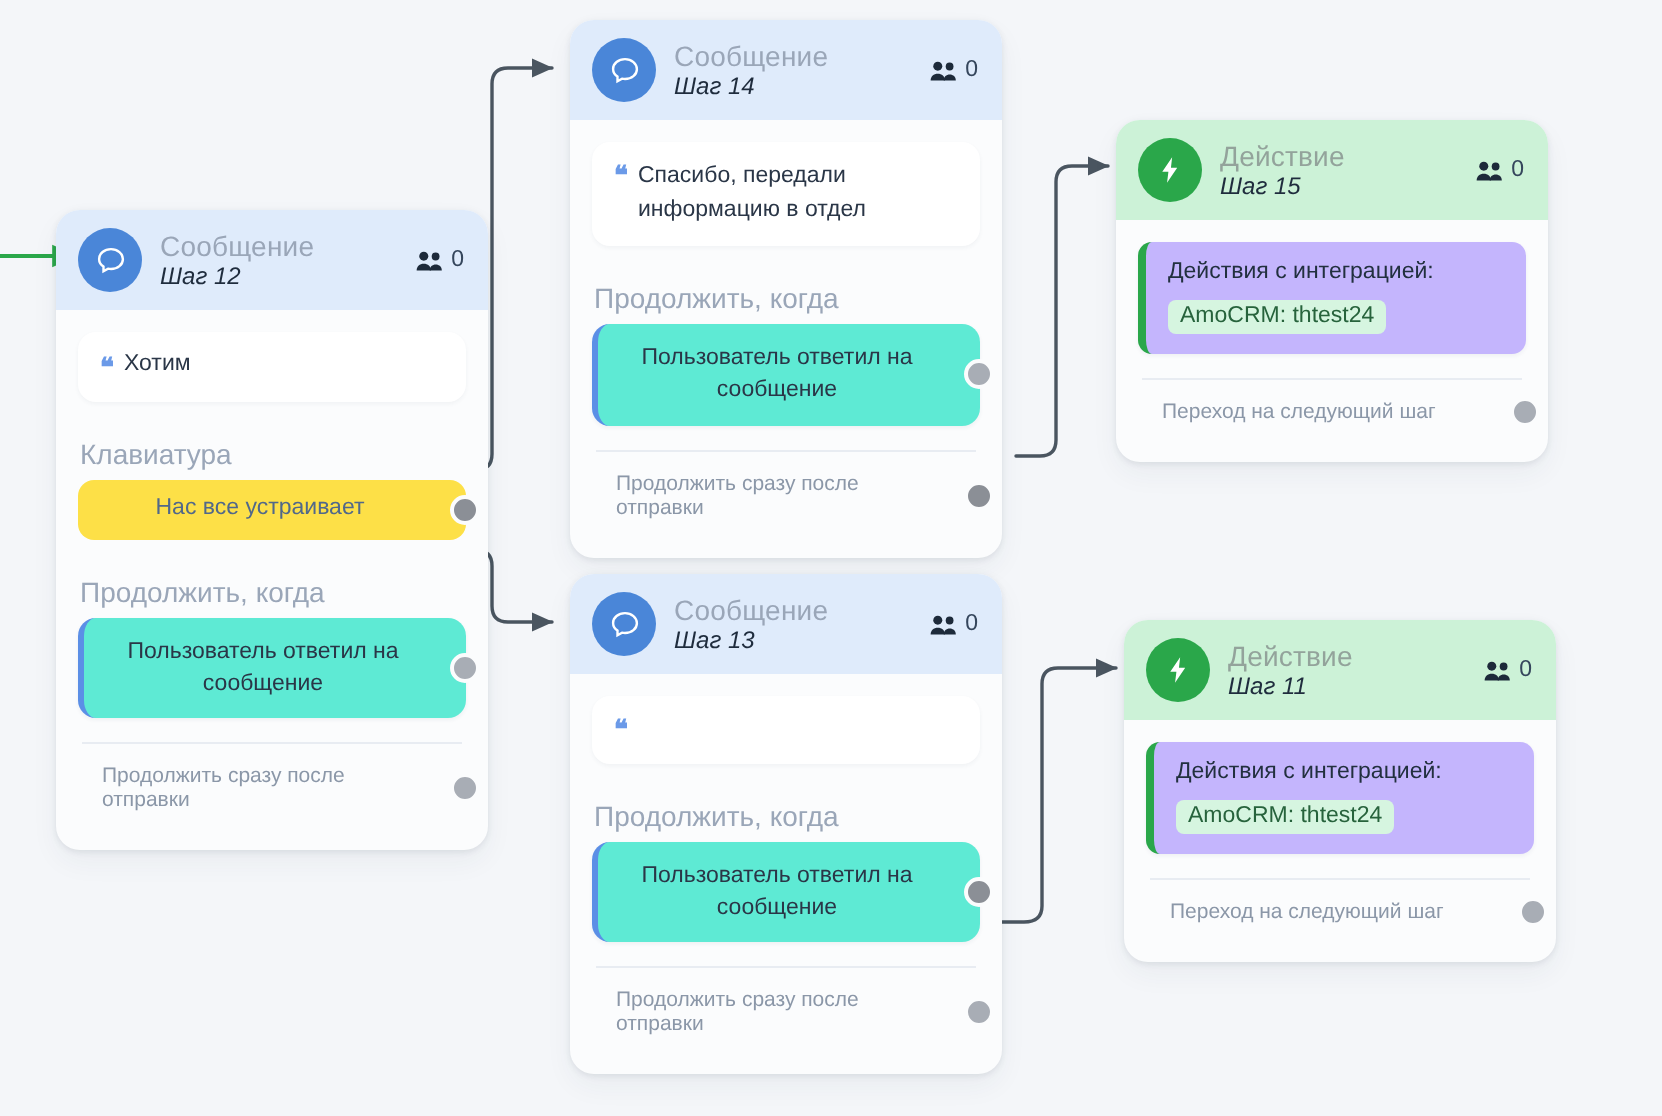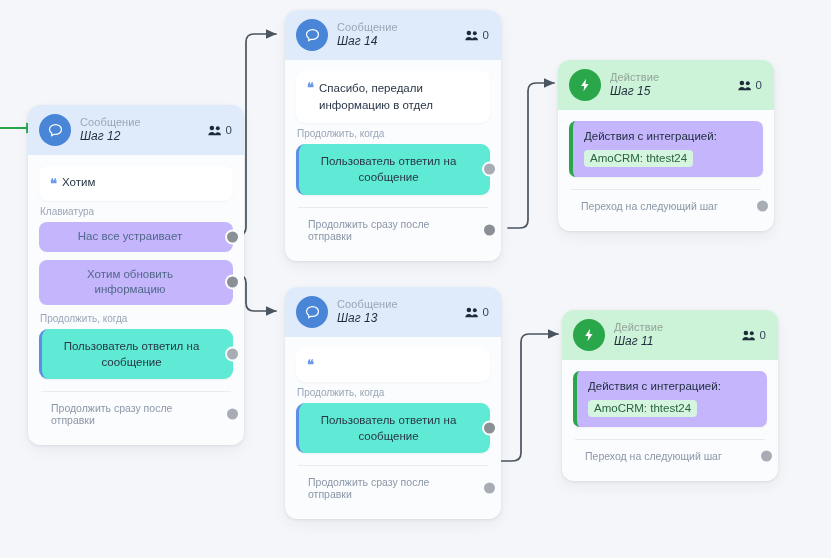--- a/index.html
+++ b/index.html
@@ -43,21 +43,21 @@
     width: 32px; height: 32px;
     border-radius: 50%;
     flex: 0 0 32px;
     display: flex; align-items: center; justify-content: center;
   }
   .card.msg .head-icon { background: #4a86d8; }
   .card.act .head-icon { background: #2aa74a; }
 
   .head-text { flex: 1 1 auto; min-width: 0; line-height: 1.15; }
   .head-kind {
-    font-size: 11px;
+    font-size: 14px;
     color: #9aa6b8;
     letter-spacing: .1px;
     display: block;
     margin-bottom: 1px;
   }
   .card.act .head-kind { color: #93a39b; }
   .head-title {
     font-size: 12px;
     color: #1f2c3d;
     display: block;
@@ -93,29 +93,29 @@
   }
   .bubble-text {
     font-size: 11.5px;
     color: #2a3647;
     line-height: 1.45;
   }
   .bubble.single { padding: 10px 11px; }
   .bubble.single .bubble-text { line-height: 1.2; }
 
   .section-label {
-    font-size: 10px;
+    font-size: 14px;
     color: #9aa6b8;
-    margin: 5px 0 5px 1px;
+    margin: 18px 0 5px 1px;
   }
 
   
   .kb-btn {
     position: relative;
-    background: #c4b5fd;
+    background: #fde047;
     border-radius: 8px;
     min-height: 30px;
     display: flex; justify-content: center;
     text-align: center;
     padding: 7px 26px 7px 14px;
     margin-bottom: 8px;
     font-size: 11.5px;
     color: #51688a;
     line-height: 1.35;
   }
@@ -246,24 +246,20 @@
         <span class="quote-glyph">❝</span>
         <span class="bubble-text">Хотим</span>
       </div>
 
       <div class="section-label">Клавиатура</div>
 
       <div class="kb-btn">
         <span>Нас все устраивает</span>
         <span class="port on-card"></span>
       </div>
-      <div class="kb-btn">
-        <span>Хотим обновить информацию</span>
-        <span class="port on-card"></span>
-      </div>
 
       <div class="section-label">Продолжить, когда</div>
       <div class="cond">
         <span>Пользователь ответил на сообщение</span>
         <span class="port on-card dim"></span>
       </div>
 
       <div class="divider"></div>
       <div class="card-foot">
         <span>Продолжить сразу после отправки</span>

